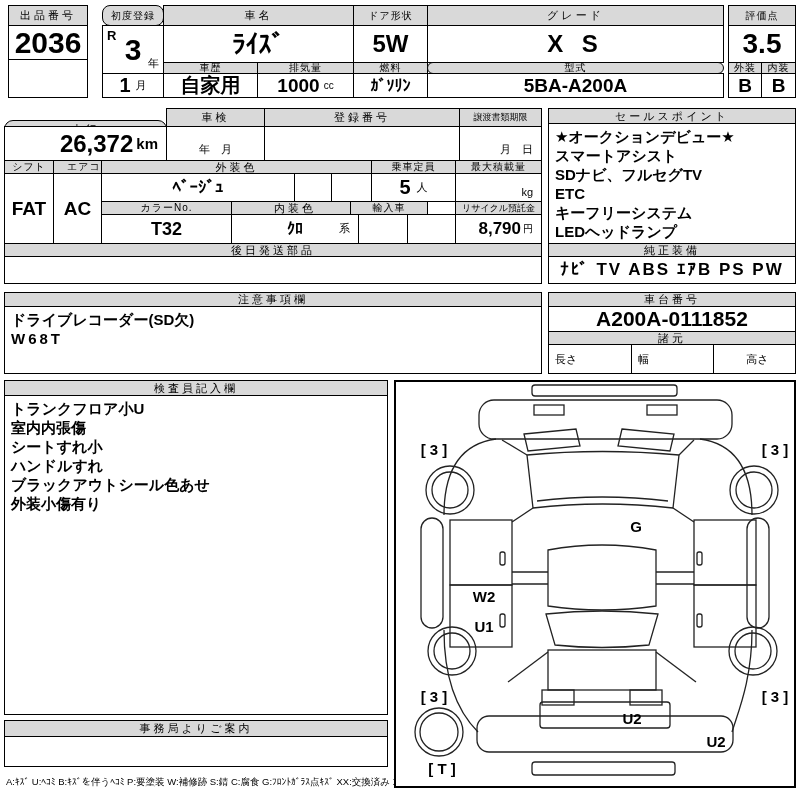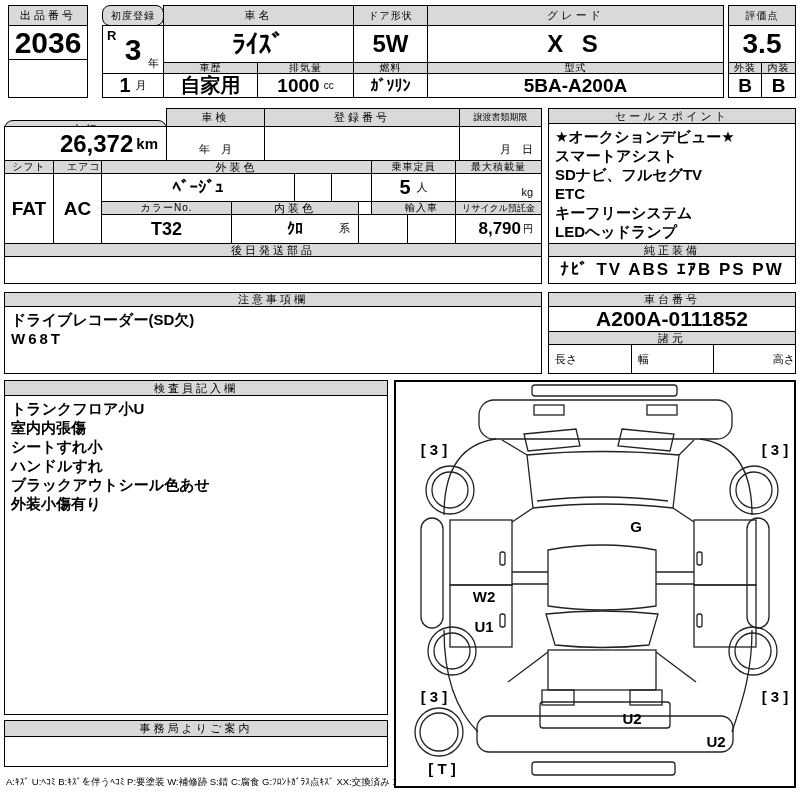--- a/index.html
+++ b/index.html
@@ -53,21 +53,21 @@
     <span style="font-size:10px;margin-left:4px;">cc</span>
   </div>
 
   <div class="cell hdr sm" style="left:353px;top:5px;width:75px;height:21px;">ドア形状</div>
   <div class="cell val f24" style="left:353px;top:25px;width:75px;height:38px;">5W</div>
   <div class="cell hdr sm" style="left:353px;top:62px;width:75px;height:12px;">燃料</div>
   <div class="cell val f16" style="left:353px;top:73px;width:75px;height:25px;">ｶﾞｿﾘﾝ</div>
 
   <div class="cell hdr" style="left:427px;top:5px;width:297px;height:21px;">グレード</div>
   <div class="cell val f24" style="left:427px;top:25px;width:297px;height:38px;letter-spacing:6px;">X S</div>
-  <div class="cell hdr sm" style="left:427px;top:62px;width:297px;height:12px;">型式</div>
+  <div class="cell hdr sm" style="left:427px;top:62px;width:297px;height:12px;border-radius:6px;">型式</div>
   <div class="cell val f19" style="left:427px;top:73px;width:297px;height:25px;">5BA-A200A</div>
 
   <div class="cell hdr sm" style="left:728px;top:5px;width:68px;height:21px;">評価点</div>
   <div class="cell val" style="left:728px;top:25px;width:68px;height:38px;font-size:28px;">3.5</div>
   <div class="cell hdr sm" style="left:728px;top:62px;width:34px;height:12px;">外装</div>
   <div class="cell hdr sm" style="left:761px;top:62px;width:35px;height:12px;">内装</div>
   <div class="cell val f19" style="left:728px;top:73px;width:34px;height:25px;">B</div>
   <div class="cell val f19" style="left:761px;top:73px;width:35px;height:25px;">B</div>
 
   <div class="cell hdr" style="left:4px;top:120px;width:163px;height:19px;border-radius:9px;">走行</div>
@@ -97,21 +97,21 @@
   <div class="cell hdr sm" style="left:455px;top:160px;width:87px;height:14px;">最大積載量</div>
   <div class="cell bottom right plain" style="left:455px;top:173px;width:87px;height:29px;font-size:11px;">kg</div>
 
   <div class="cell hdr sm" style="left:101px;top:201px;width:131px;height:14px;">カラーNo.</div>
   <div class="cell val f18" style="left:101px;top:214px;width:131px;height:30px;">T32</div>
   <div class="cell hdr" style="left:231px;top:201px;width:128px;height:14px;">内装色</div>
   <div class="cell" style="left:231px;top:214px;width:128px;height:30px;">
     <span class="val f16">ｸﾛ</span>
     <span style="font-size:11px;position:absolute;right:8px;bottom:7px;">系</span>
   </div>
-  <div class="cell hdr sm" style="left:371px;top:201px;width:101px;height:14px;font-family:Liberation Mono, monospace;">輸入車</div>
+  <div class="cell hdr sm" style="left:350px;top:201px;width:78px;height:14px;font-family:Liberation Mono, monospace;">輸入車</div>
   <div class="cell" style="left:358px;top:214px;width:50px;height:30px;"></div>
   <div class="cell" style="left:407px;top:214px;width:49px;height:30px;"></div>
   <div class="cell hdr xs" style="left:455px;top:201px;width:87px;height:14px;">リサイクル預託金</div>
   <div class="cell right" style="left:455px;top:214px;width:87px;height:30px;">
     <span class="val f17">8,790</span>
     <span style="font-size:10px;margin-left:2px;">円</span>
   </div>
 
   <div class="cell hdr" style="left:4px;top:243px;width:538px;height:14px;">後日発送部品</div>
   <div class="cell" style="left:4px;top:256px;width:538px;height:28px;"></div>
@@ -135,21 +135,21 @@
   </div>
   <div class="cell hdr" style="left:548px;top:292px;width:248px;height:15px;">車台番号</div>
   <div class="cell val" style="left:548px;top:306px;width:248px;height:26px;font-size:21px;">A200A-0111852</div>
   <div class="cell hdr" style="left:548px;top:331px;width:248px;height:14px;">諸元</div>
   <div class="cell plain" style="left:548px;top:344px;width:84px;height:30px;justify-content:flex-start;padding-left:6px;font-size:11px;">
     <span>長さ</span>
   </div>
   <div class="cell plain" style="left:631px;top:344px;width:83px;height:30px;justify-content:flex-start;padding-left:6px;font-size:11px;">
     <span>幅</span>
   </div>
-  <div class="cell plain" style="left:713px;top:344px;width:83px;height:30px;justify-content:flex-end;padding-left:6px;font-size:11px;">
+  <div class="cell plain" style="left:713px;top:344px;width:83px;height:30px;justify-content:center;padding-left:6px;font-size:11px;">
     <span>高さ</span>
   </div>
 
   <div class="cell hdr" style="left:4px;top:380px;width:384px;height:16px;">検査員記入欄</div>
   <div class="cell lines" style="left:4px;top:395px;width:384px;height:320px;">
     <div>トランクフロア小U</div>
     <div>室内内張傷</div>
     <div>シートすれ小</div>
     <div>ハンドルすれ</div>
     <div>ブラックアウトシール色あせ</div>

